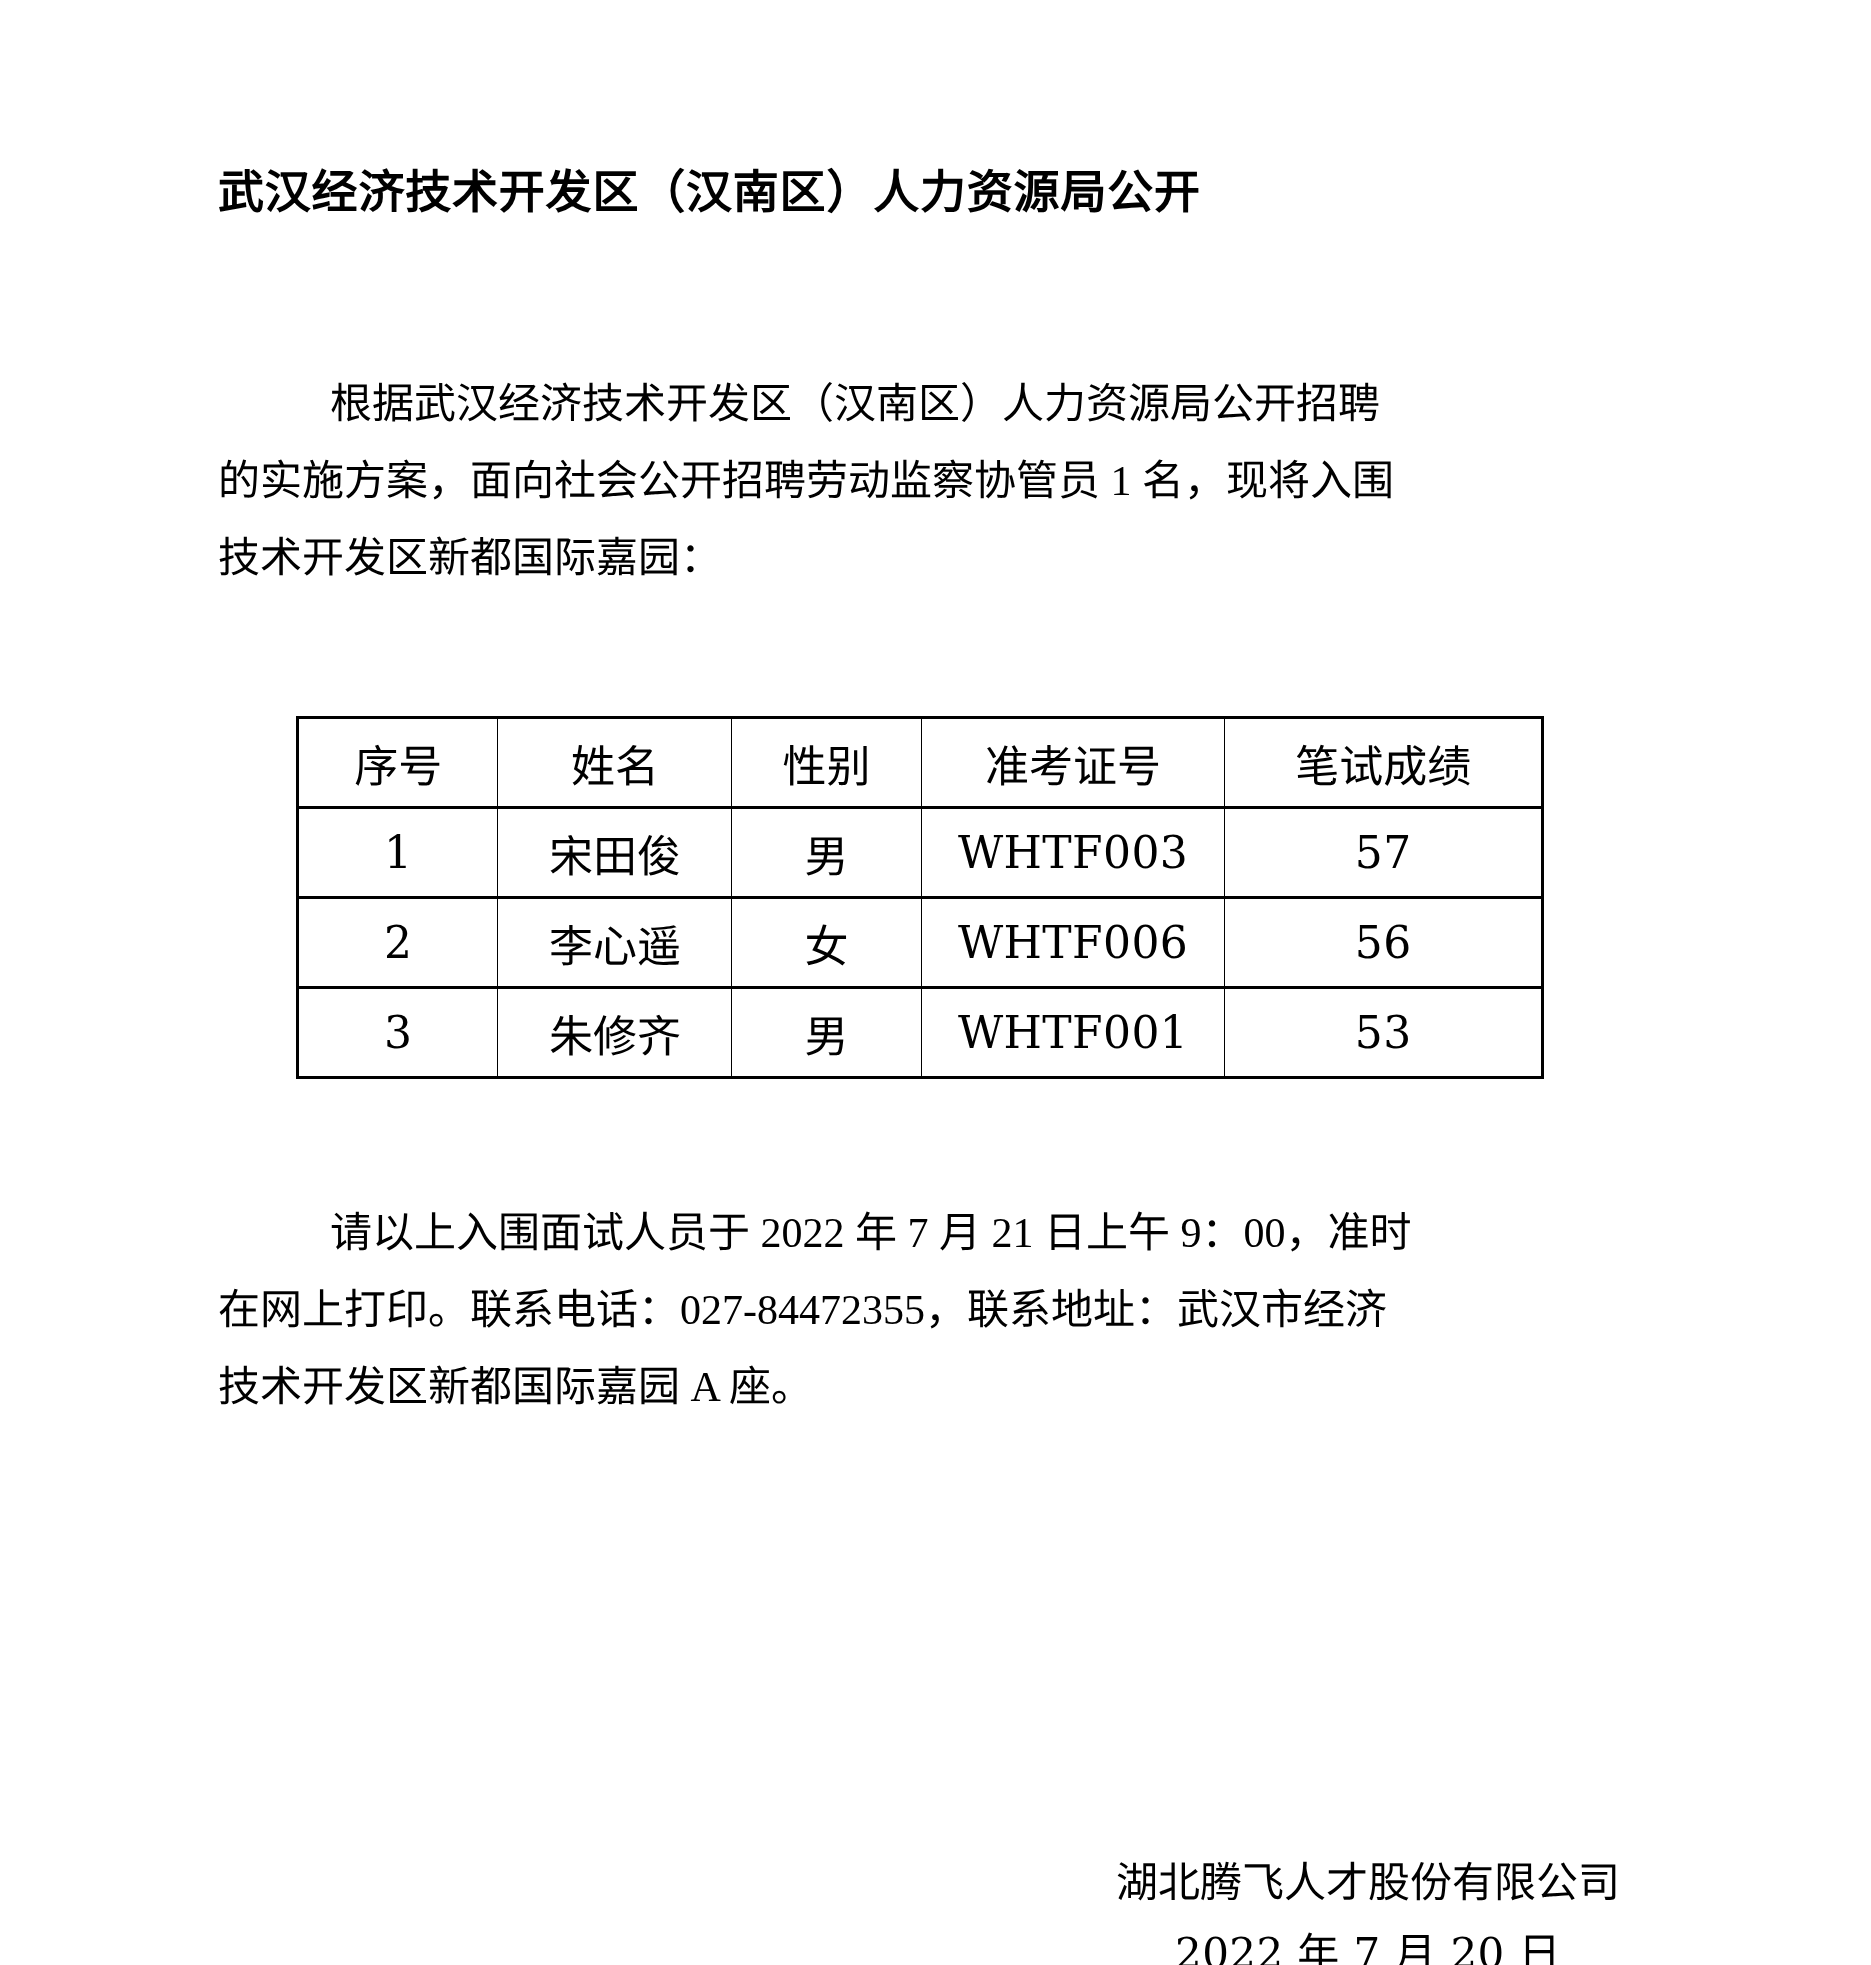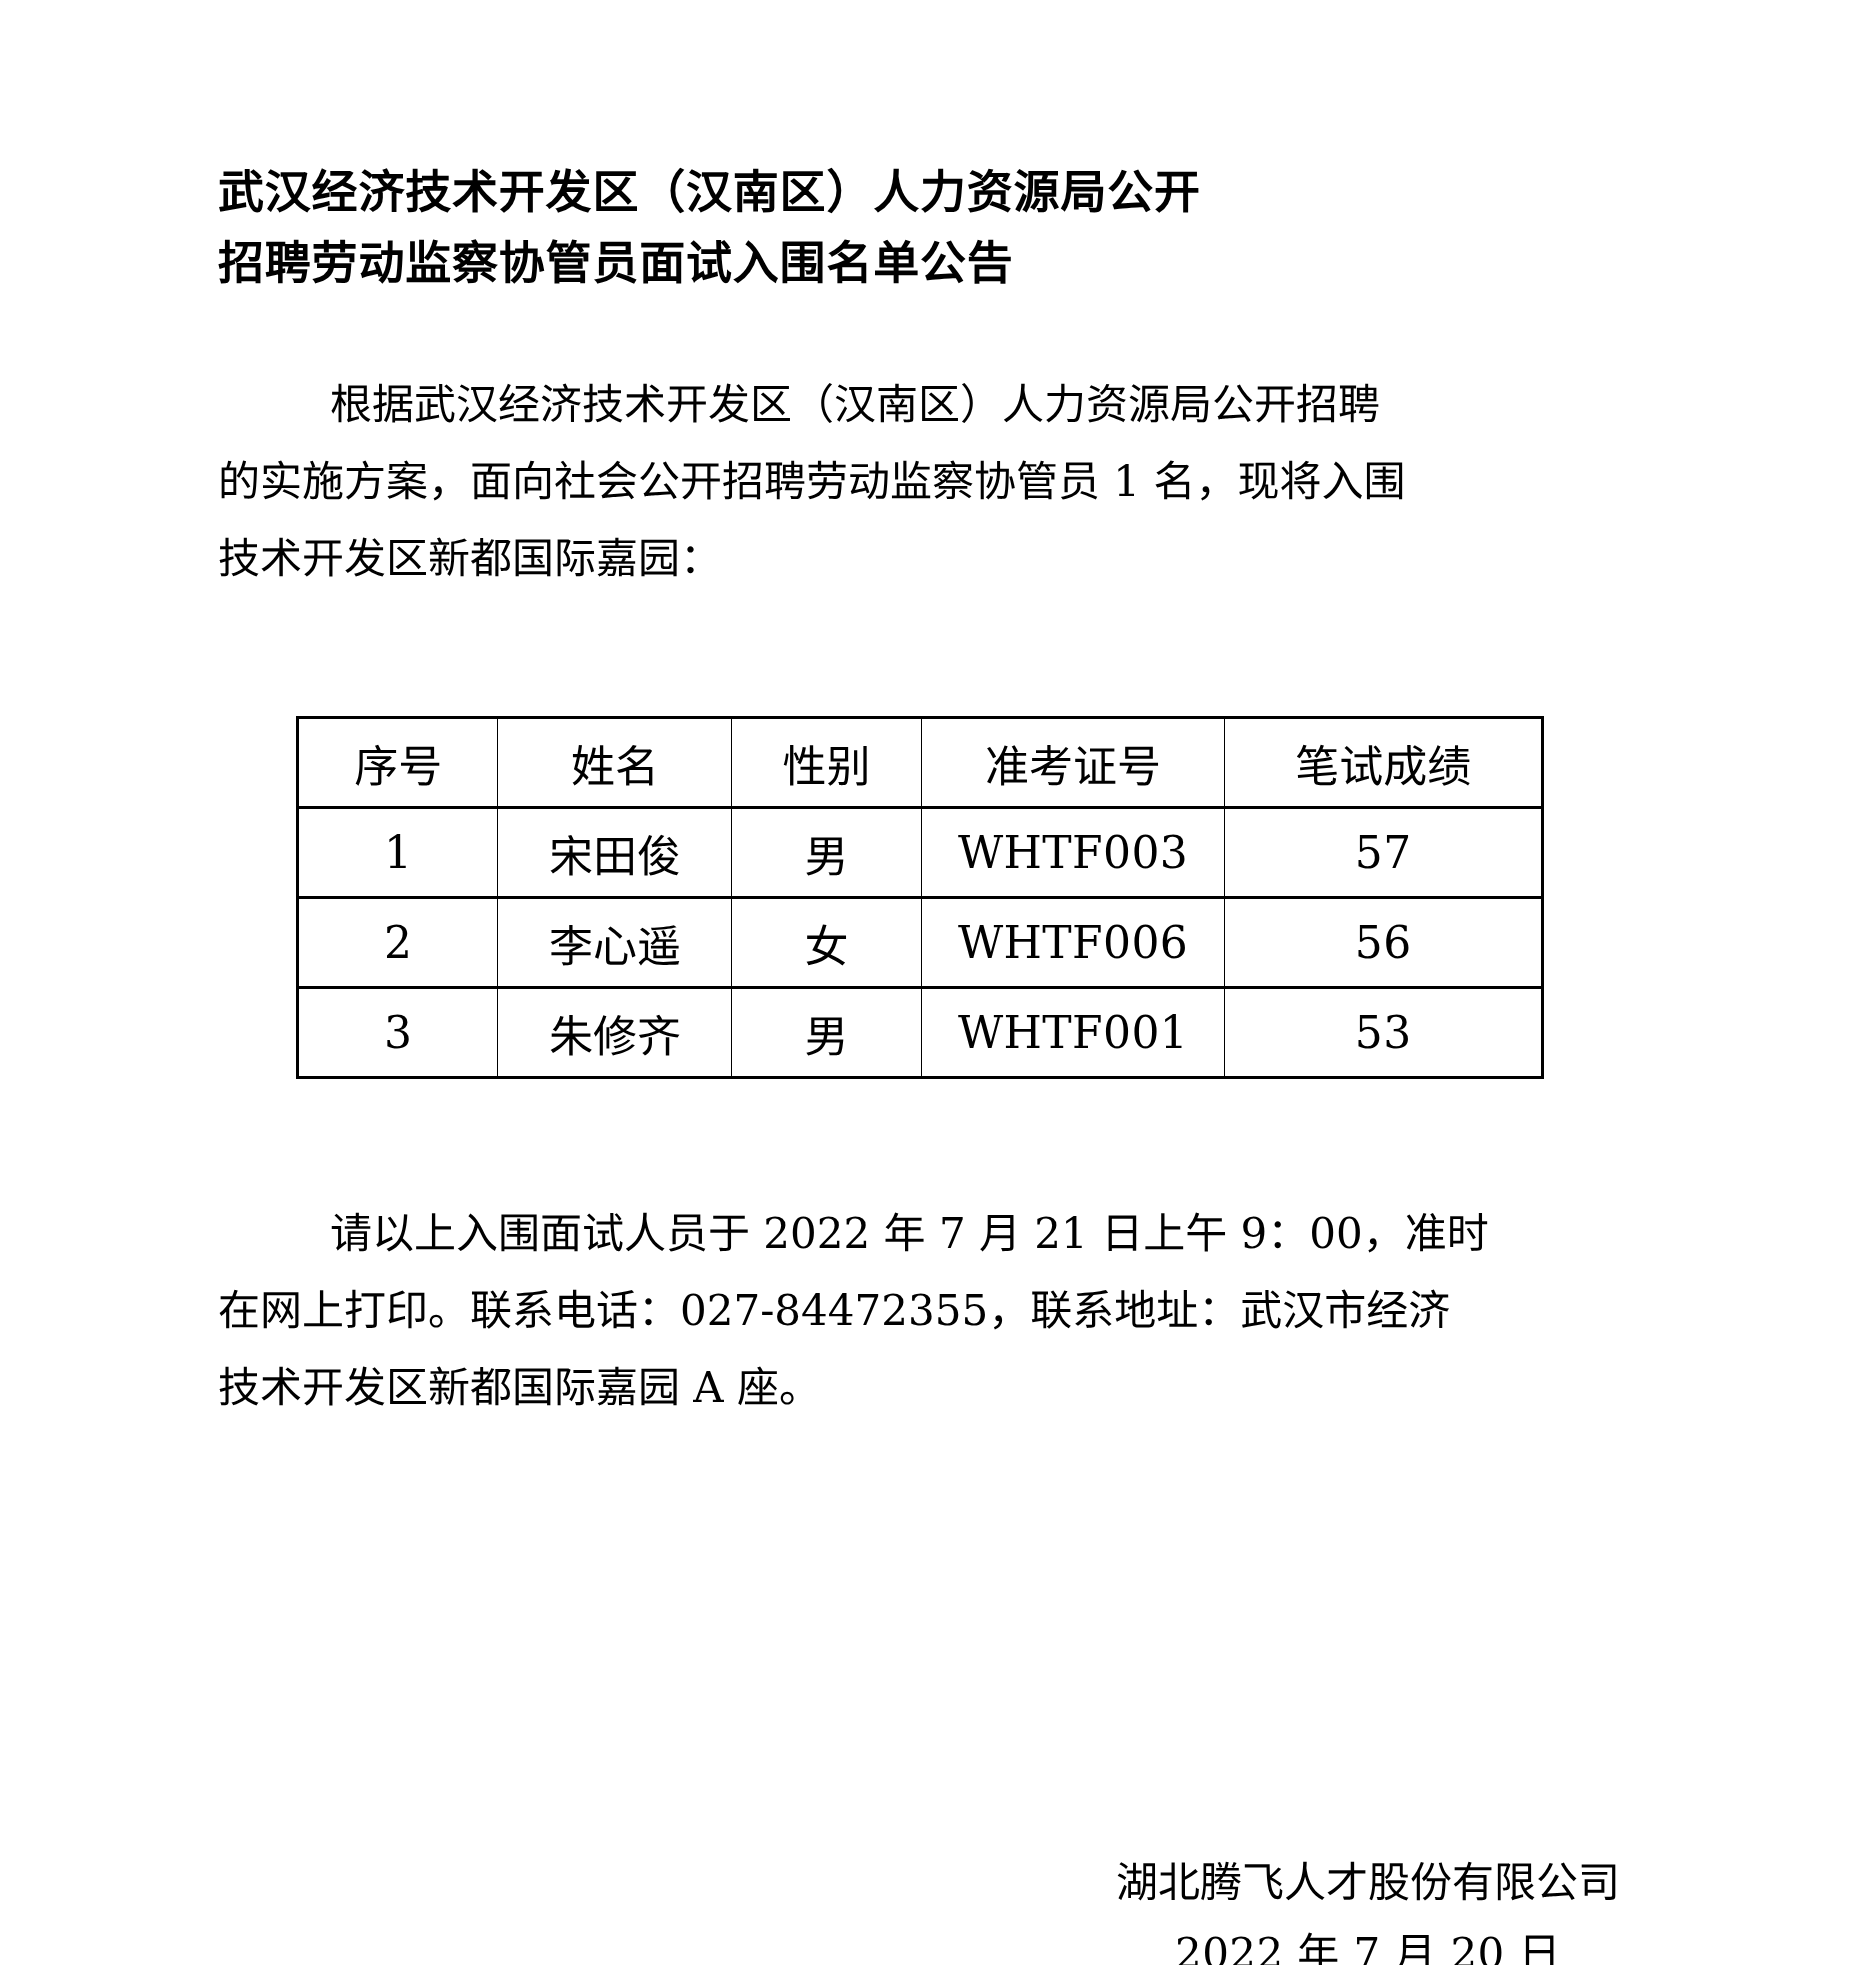--- a/index.html
+++ b/index.html
@@ -40,20 +40,21 @@
   
   .para {
     position: absolute;
     left: 218px;
     width: 1403px;
     font-size: 42px;
     line-height: 77px;
     text-align: justify;
     text-justify: inter-ideograph;
     letter-spacing: 0px;
+    font-family: Liberation Serif, serif;
   }
   .para .ln {
     display: block;
     white-space: nowrap;
   }
   .para .ln.indent {
     padding-left: 112px;
   }
   #para-intro { top: 366px; }
   #para-notice { top: 1195px; }
@@ -107,21 +108,20 @@
   .signature .sig-line { display: block; white-space: nowrap; text-align: center; }
   .signature .sig-date { letter-spacing: 0.4px; }
 </style>
 </head>
 <body>
 
 <div id="page">
 
   <div class="title-block">
     <div class="title-line">武汉经济技术开发区（汉南区）人力资源局公开</div>
-    <div class="title-line">招聘劳动监察协管员面试入围名单公告</div>
   </div>
 
   <div class="para" id="para-intro">
     <span class="ln indent">根据武汉经济技术开发区（汉南区）人力资源局公开招聘</span>
     <span class="ln">的实施方案，面向社会公开招聘劳动监察协管员 1 名，现将入围</span>
     <span class="ln">技术开发区新都国际嘉园：</span>
   </div>
 
   <div class="table-wrap">
     <table class="roster">

